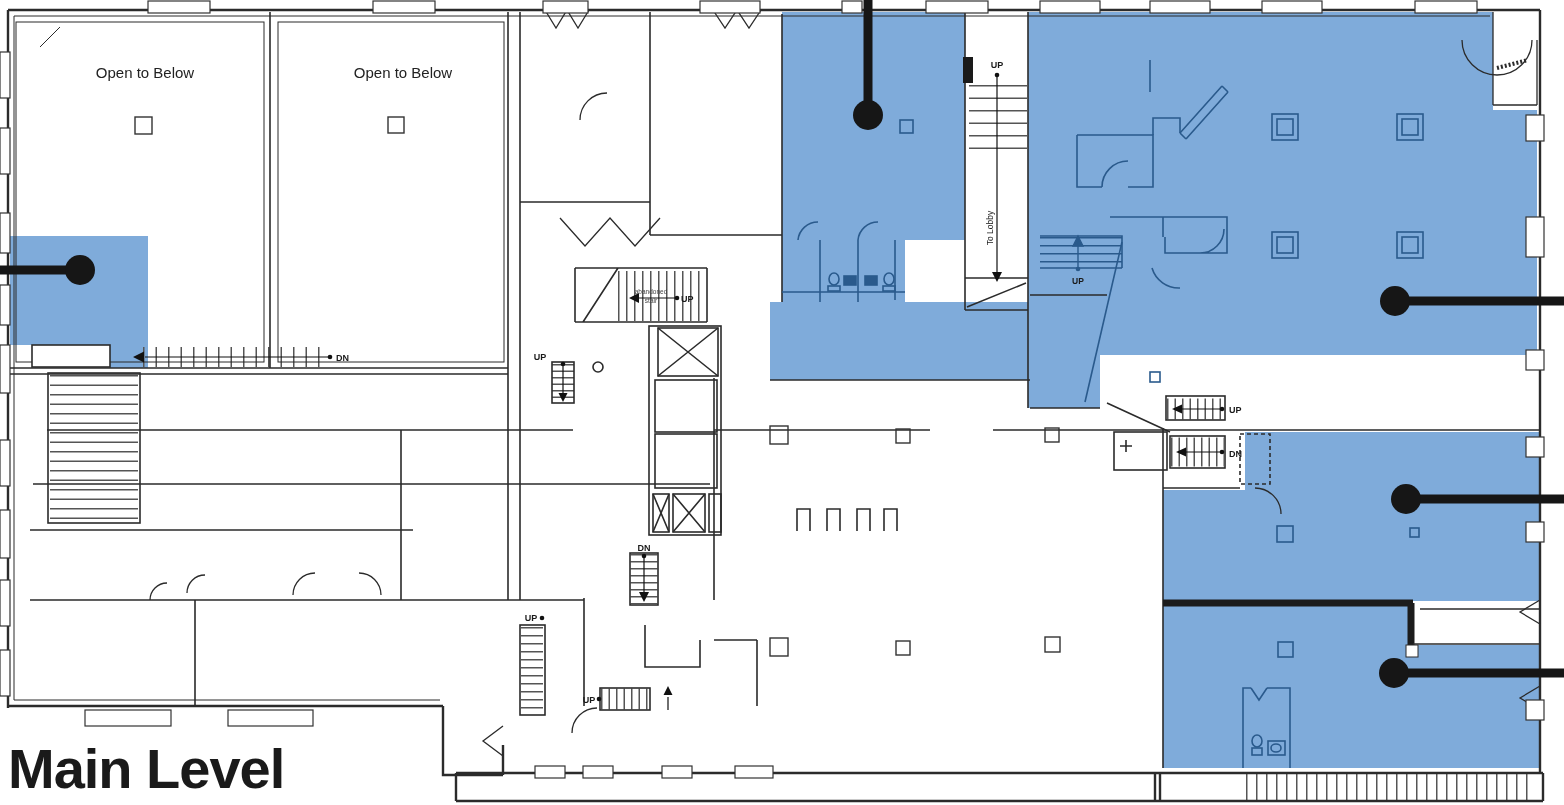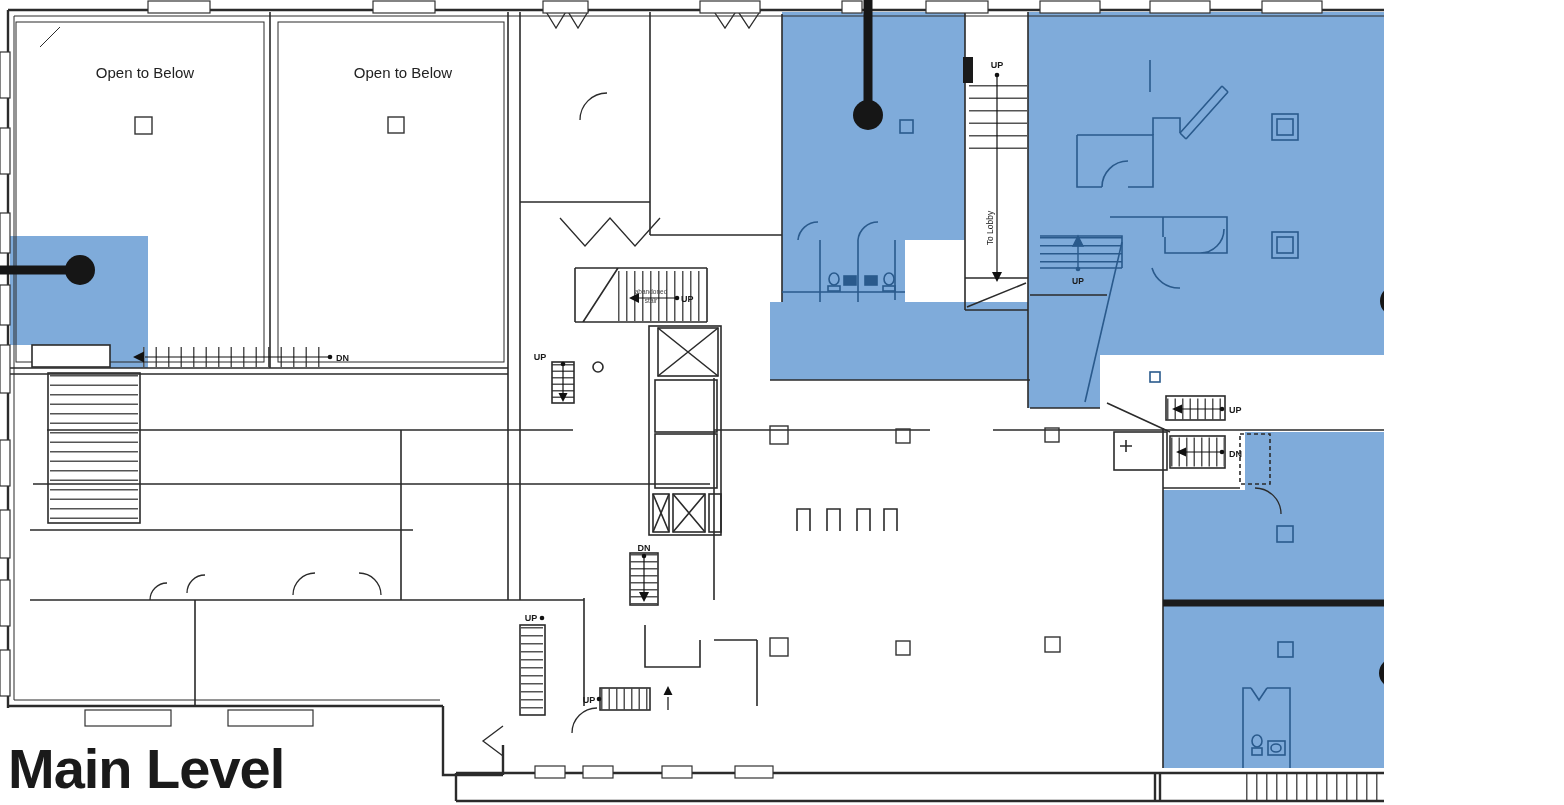--- a/index.html
+++ b/index.html
@@ -1,16 +1,16 @@
 <!DOCTYPE html>
 <html><head>
 <meta charset="utf-8">
 <style>
   html,body{margin:0;padding:0;background:#fff;}
-  #stage{position:relative;width:1384px;height:805px;background:#fff;overflow:hidden;
+  #stage{position:relative;width:1564px;height:805px;background:#fff;overflow:hidden;
          font-family:"Liberation Sans",sans-serif;}
   svg{position:absolute;left:0;top:0;}
   text{font-family:"Liberation Sans",sans-serif;fill:#1a1a1a;}
   .lbl-small{font-size:9px;font-weight:bold;}
   .lbl-tiny{font-size:6.5px;fill:#444;}
   .room-lbl{font-size:15px;fill:#222;}
   .title-lbl{font-size:56px;font-weight:bold;letter-spacing:-1px;}
 </style>
 </head>
 <body>

